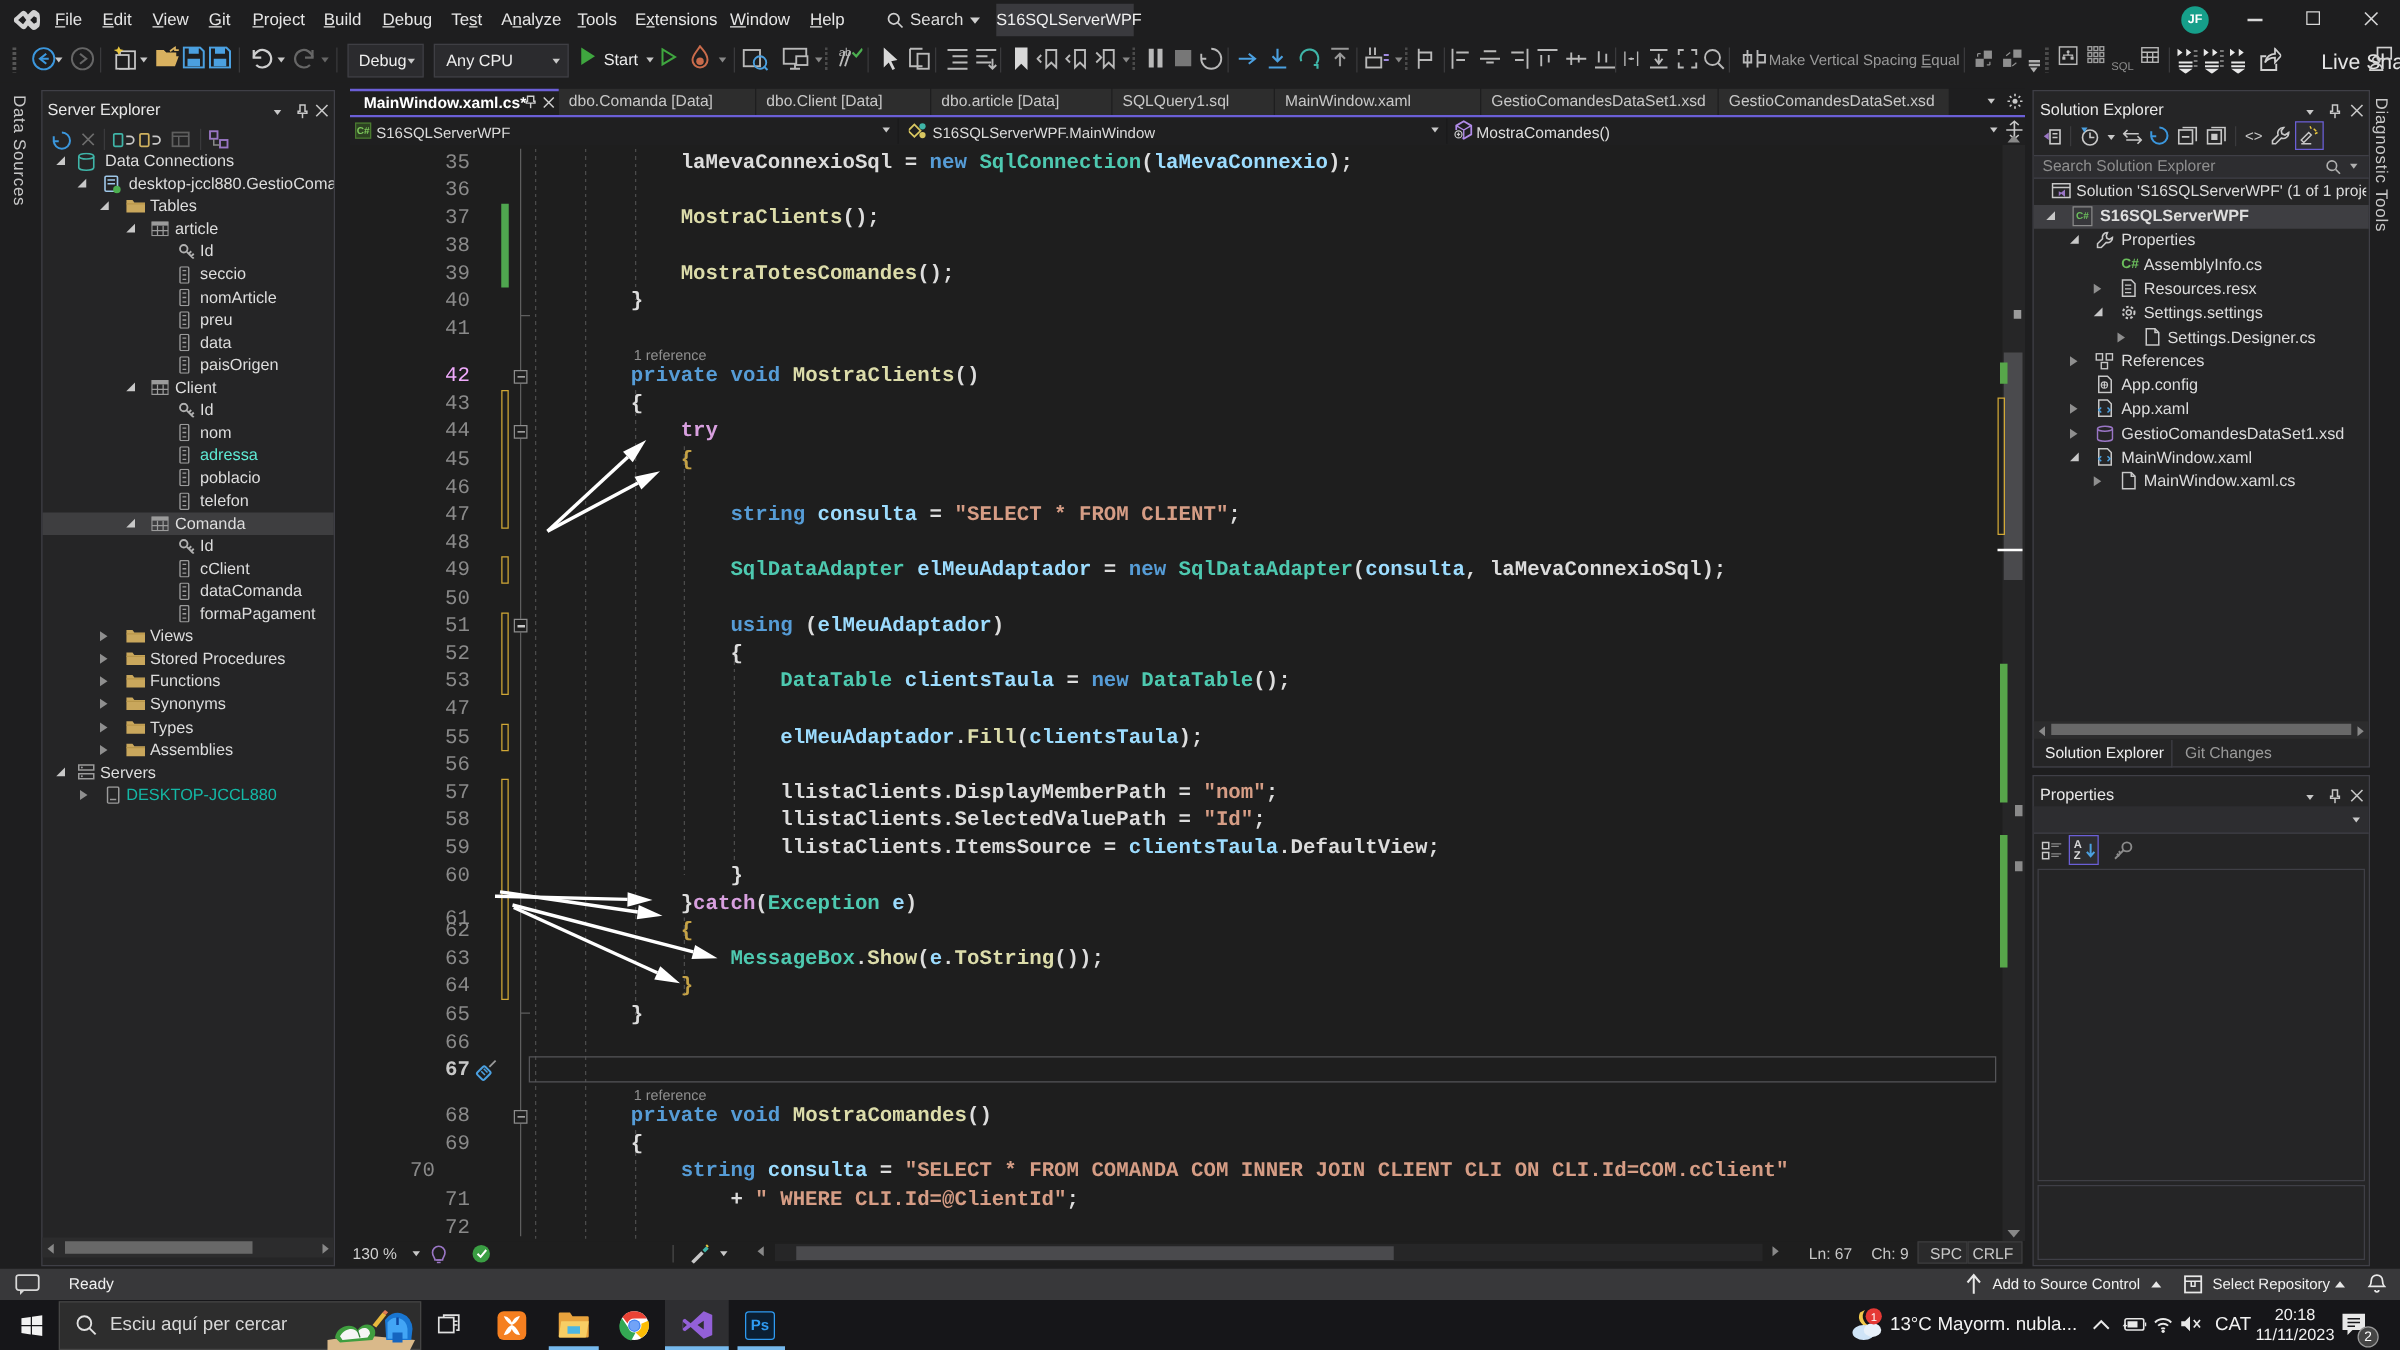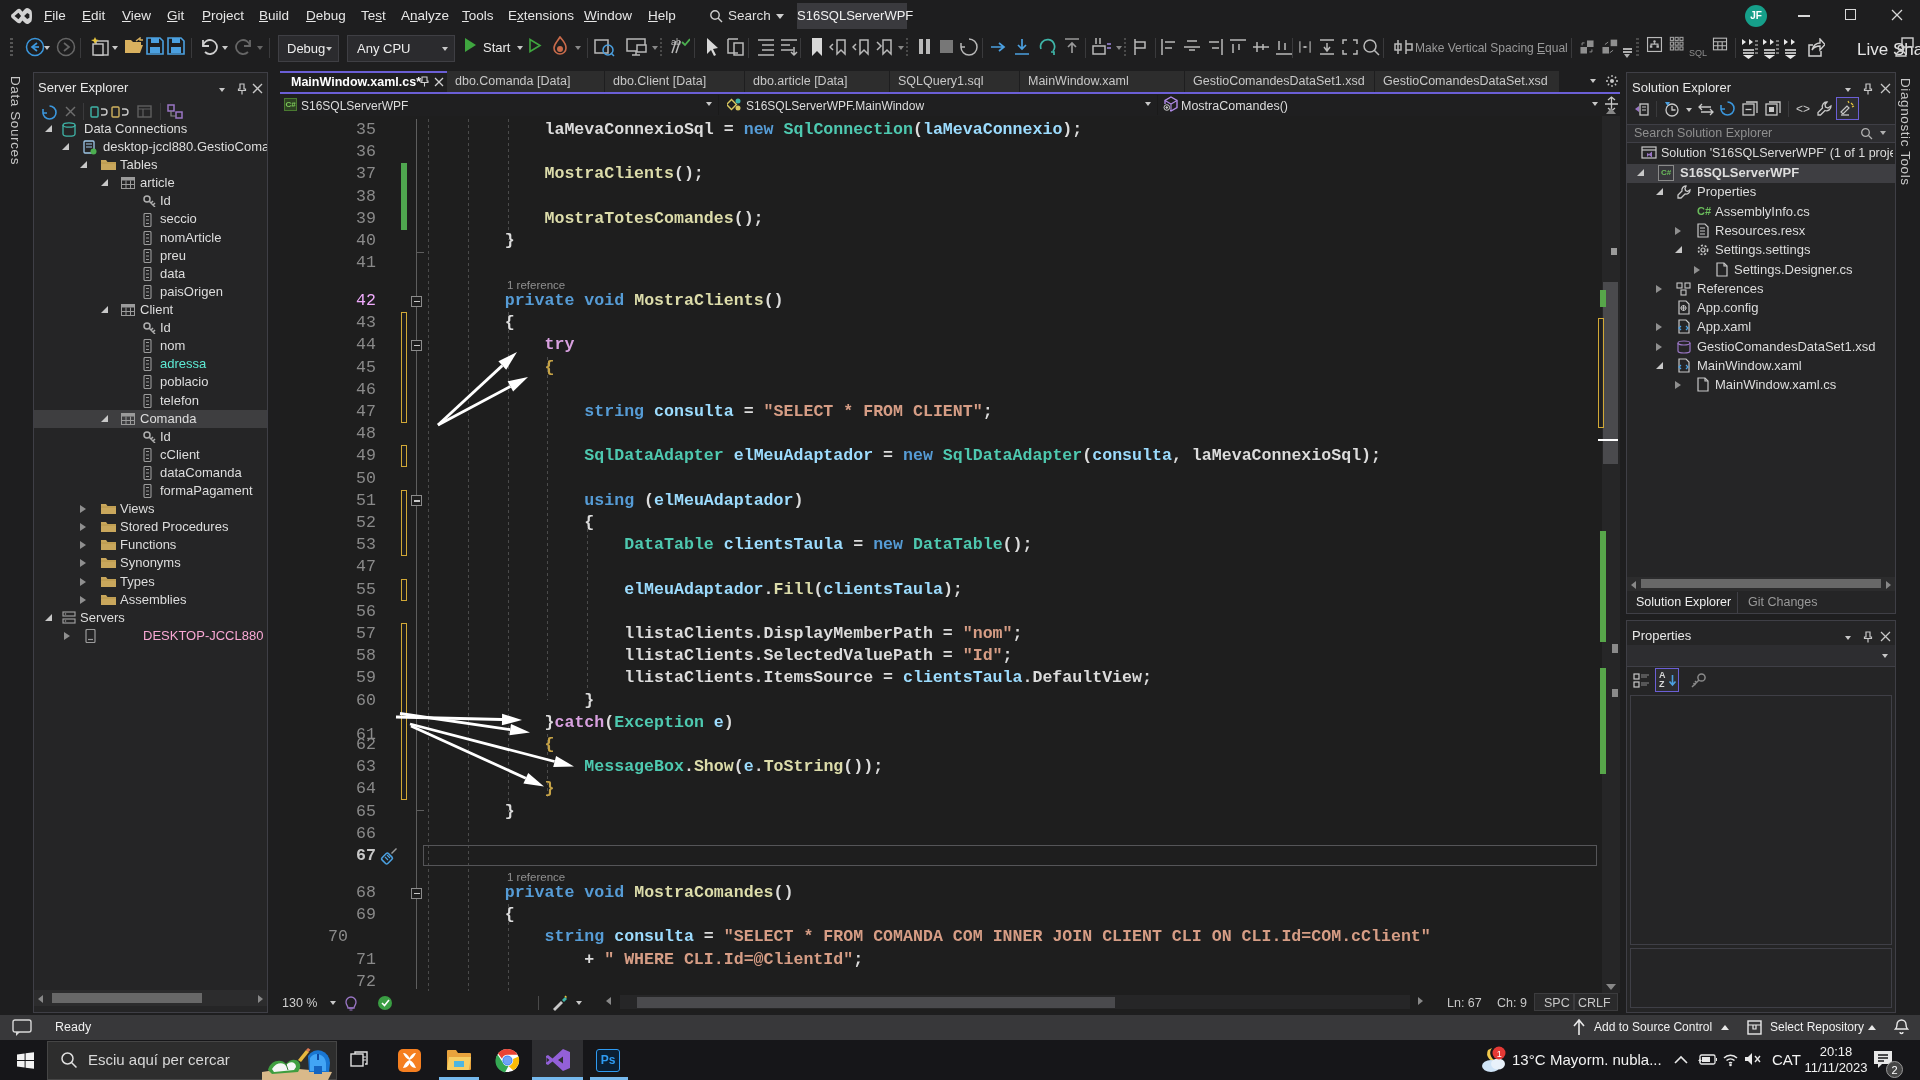--- a/index.html
+++ b/index.html
@@ -490,21 +490,21 @@
 <rect x="1" y="8" width="12" height="4" fill="none" stroke="#9b9b9b" stroke-width="1.2"></rect>
 <circle cx="3.5" cy="3" r="0.8" fill="#9b9b9b"></circle>
     <circle cx="3.5" cy="10" r="0.8" fill="#9b9b9b"></circle>
   </svg>
 <div class="ab" style="left:80px;top:610px;width:187px;overflow:hidden;font-size:13px;color:#dddddd;white-space:nowrap;">Servers</div>
 <div class="ab tri-c" style="left:64px;top:631.8000000000004px;"></div>
 <svg class="ab" style="left:85px;top:628.8000000000004px" width="11" height="14" viewBox="0 0 11 14">
 <rect x="1" y="0.5" width="9" height="13" rx="1" fill="none" stroke="#9b9b9b" stroke-width="1.2"></rect>
 <path d="M3 10.5 h5" stroke="#9b9b9b" stroke-width="1.2"></path>
   </svg>
-<div class="ab" style="left:101px;top:628px;width:166px;overflow:hidden;font-size:13px;color:#f9a8d4;white-space:nowrap;margin-left:42px;">DESKTOP-JCCL880</div>
+<div class="ab" style="left:101px;top:628px;width:166px;overflow:hidden;font-size:13px;color:#14b8a6;white-space:nowrap;">DESKTOP-JCCL880</div>
 <div class="ab" style="left:34px;top:990px;width:233px;height:16px;background:#2c2c2d;"></div>
 <div class="ab" style="left:38px;top:995px;width:0;height:0;border-top:4px solid transparent;border-bottom:4px solid transparent;border-right:5px solid #888;"></div>
 <div class="ab" style="left:258px;top:995px;width:0;height:0;border-top:4px solid transparent;border-bottom:4px solid transparent;border-left:5px solid #888;"></div>
 <div class="ab" style="left:52px;top:993px;width:150px;height:10px;background:#686868;"></div>
 <div class="ab" style="left:280px;top:71px;width:1340px;height:21px;background:#1e1e1f;"></div>
 <div class="ab" style="left:447px;top:71px;width:157px;height:21px;background:#2d2d2d;color:#c8c8c8;font-size:12.5px;line-height:21px;padding-left:8px;white-space:nowrap;overflow:hidden;">dbo.Comanda [Data]</div>
 <div class="ab" style="left:605px;top:71px;width:139px;height:21px;background:#2d2d2d;color:#c8c8c8;font-size:12.5px;line-height:21px;padding-left:8px;white-space:nowrap;overflow:hidden;">dbo.Client [Data]</div>
 <div class="ab" style="left:745px;top:71px;width:144px;height:21px;background:#2d2d2d;color:#c8c8c8;font-size:12.5px;line-height:21px;padding-left:8px;white-space:nowrap;overflow:hidden;">dbo.article [Data]</div>
 <div class="ab" style="left:890px;top:71px;width:129px;height:21px;background:#2d2d2d;color:#c8c8c8;font-size:12.5px;line-height:21px;padding-left:8px;white-space:nowrap;overflow:hidden;">SQLQuery1.sql</div>
 <div class="ab" style="left:1020px;top:71px;width:164px;height:21px;background:#2d2d2d;color:#c8c8c8;font-size:12.5px;line-height:21px;padding-left:8px;white-space:nowrap;overflow:hidden;">MainWindow.xaml</div>

